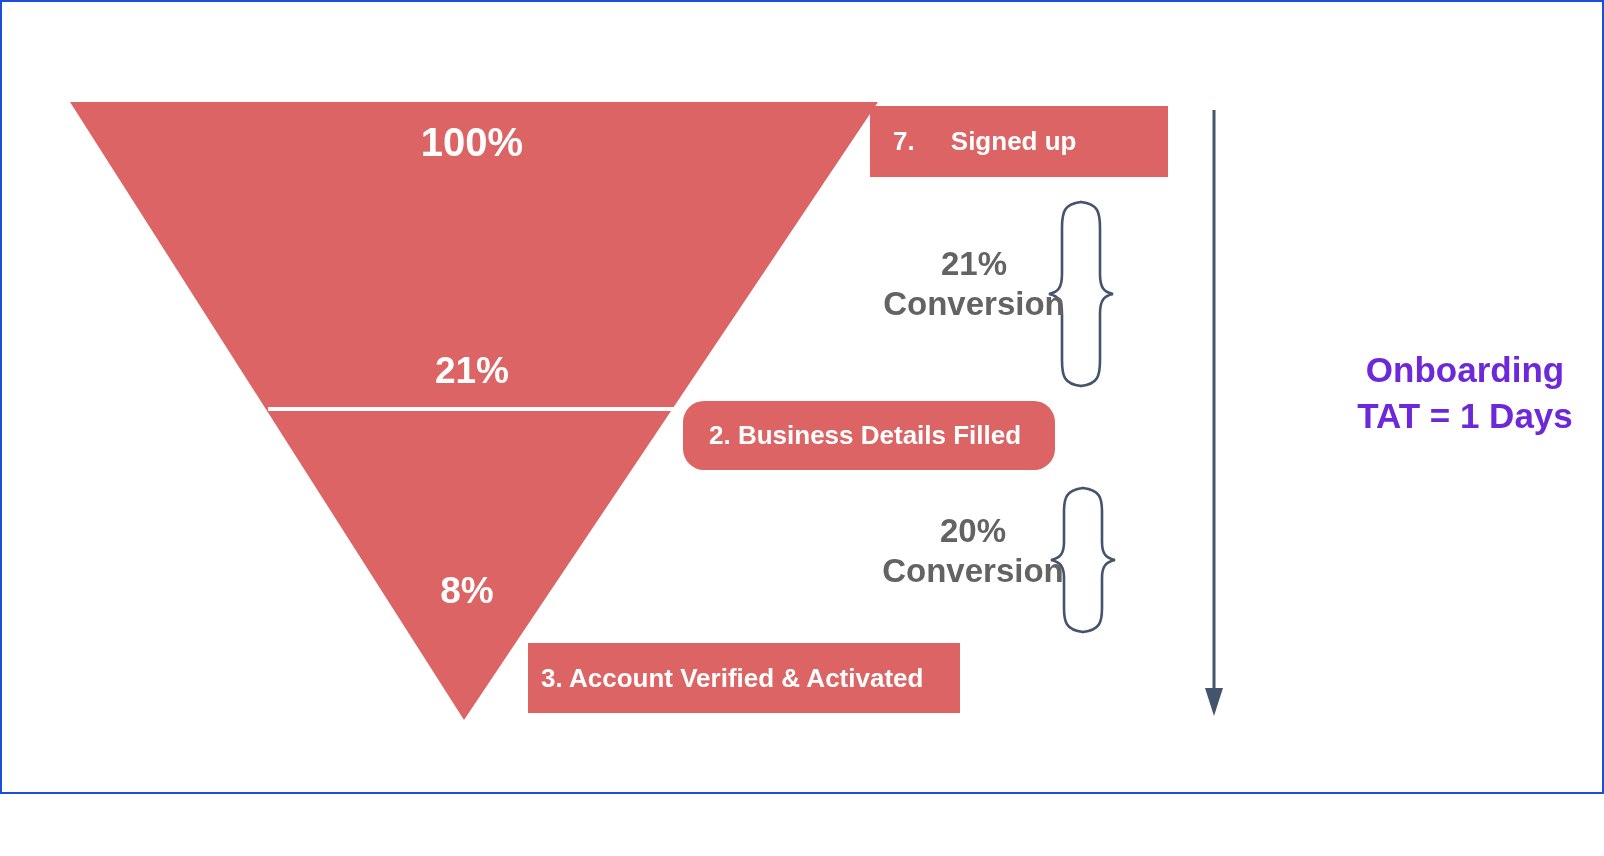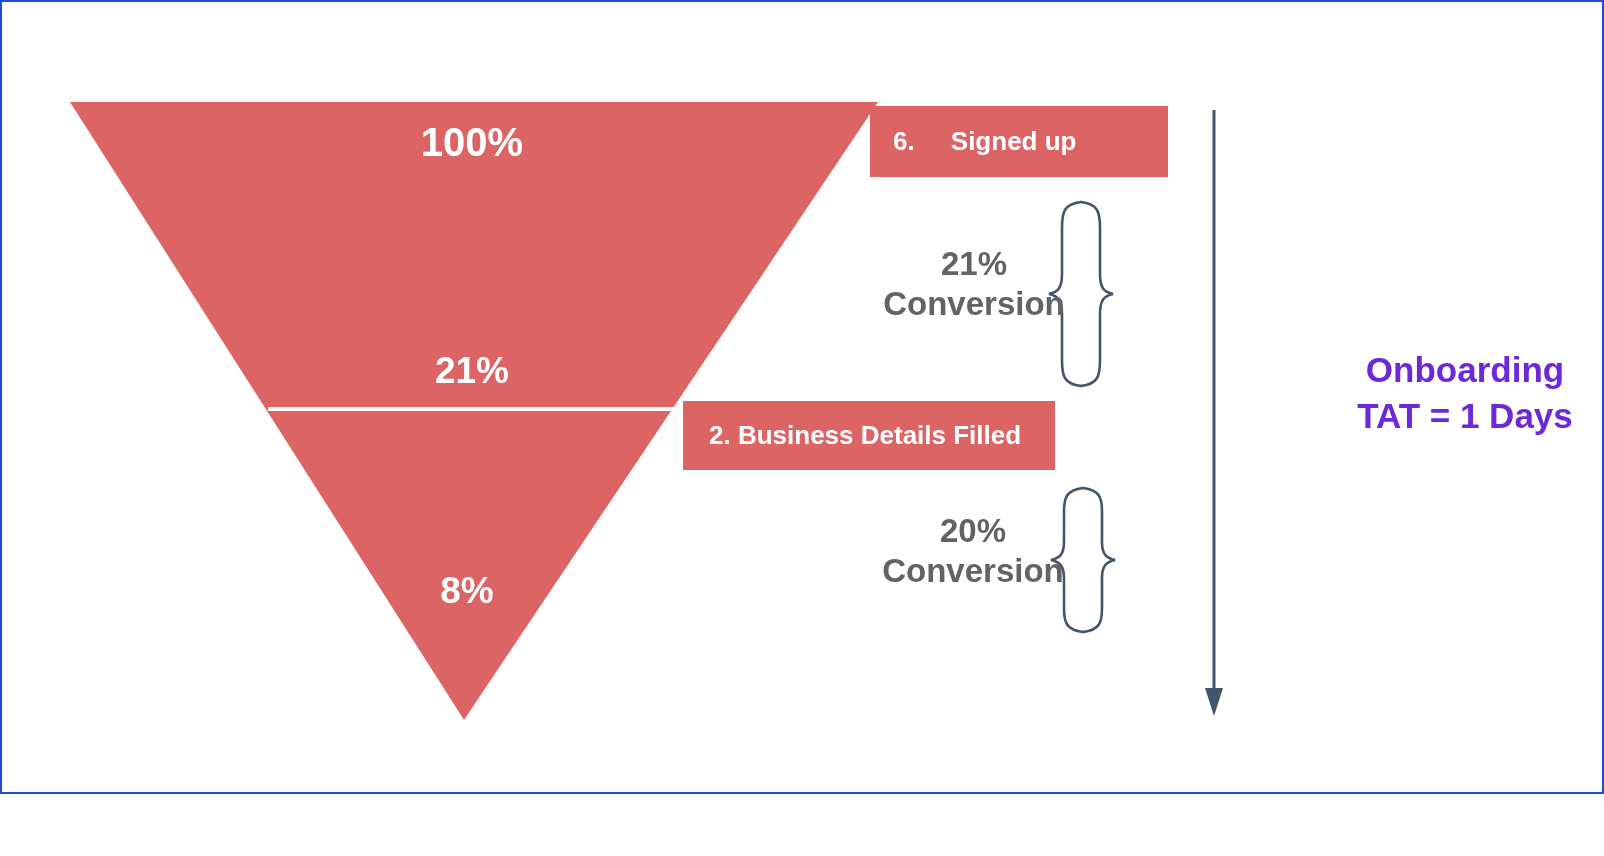--- a/index.html
+++ b/index.html
@@ -73,20 +73,21 @@
     font-size: 26px;
     padding-left: 23px;
   }
   #stage-box-2 {
     left: 681px;
     top: 399px;
     width: 372px;
     height: 69px;
     font-size: 26px;
     padding-left: 26px;
+    border-radius: 21px;
   }
   #stage-box-3 {
     left: 526px;
     top: 641px;
     width: 432px;
     height: 70px;
     font-size: 26px;
     padding-left: 13px;
   }
   
@@ -161,24 +162,27 @@
       <line x1="1212" y1="108" x2="1212" y2="688" stroke="#44546a" stroke-width="3"></line>
       <polygon points="1203,686 1221,686 1212,714" fill="#44546a"></polygon>
     </g>
   </svg>
 
   <div class="pct pct-100">100%</div>
   <div class="pct pct-21">21%</div>
   <div class="pct pct-8">8%</div>
 
   <div class="stage-box" id="stage-box-1">
-    <span>6.     Signed up</span>
+    <span>7.     Signed up</span>
   </div>
   <div class="stage-box" id="stage-box-2">
     <span>2. Business Details Filled</span>
+  </div>
+  <div class="stage-box" id="stage-box-3">
+    <span>3. Account Verified &amp; Activated</span>
   </div>
 
   <div class="conv-group" id="conv-group-1">
     <div class="conv-text" id="conv-text-1">
       <span class="conv-line">21%</span>
       <span class="conv-line">Conversion</span>
     </div>
   </div>
 
   <div class="conv-group" id="conv-group-2">

